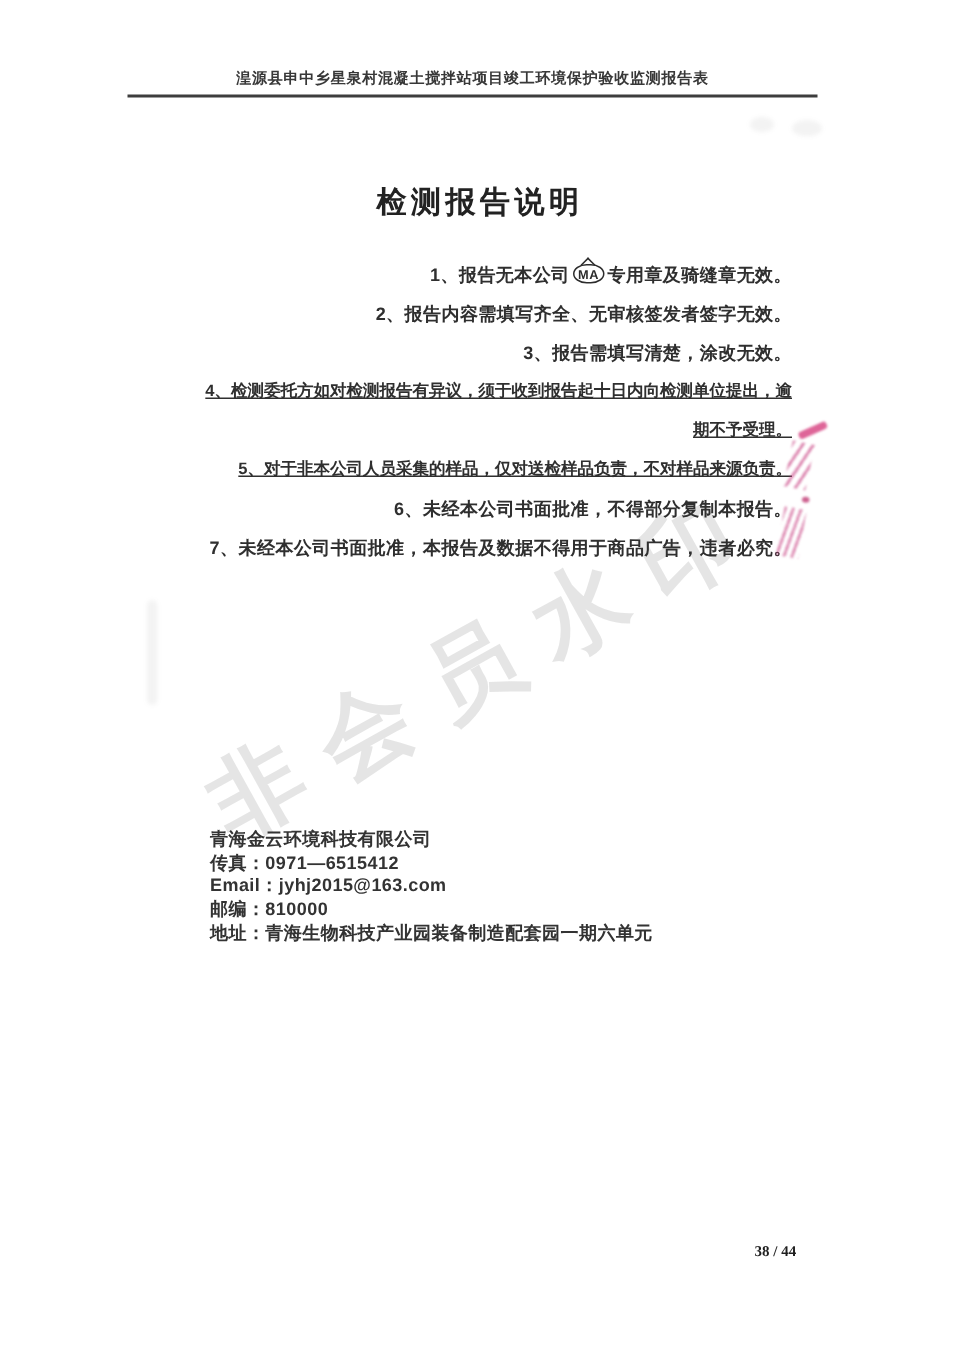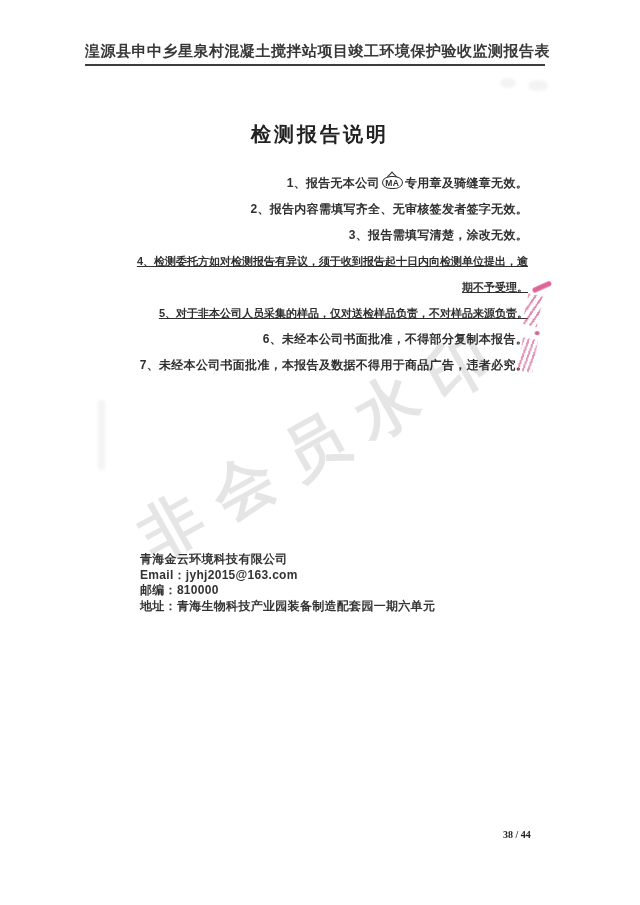--- a/index.html
+++ b/index.html
@@ -25,21 +25,21 @@
   .header {
     position: absolute;
     top: 42px;
     left: 85px;
     width: 460px;
     text-align: center;
     border-bottom: 2px solid #3d3d3d;
     padding-bottom: 3px;
   }
   .header-text {
-    font-size: 15px;
+    font-size: 10px;
     font-weight: 700;
     color: #383838;
     letter-spacing: 0.5px;
     white-space: nowrap;
   }
 
   
   .title {
     position: absolute;
     top: 121px;
@@ -225,20 +225,21 @@
     <p class="note nowrap">2、报告内容需填写齐全、无审核签发者签字无效。</p>
     <p class="note nowrap">3、报告需填写清楚，涂改无效。</p>
     <p class="note small">4、检测委托方如对检测报告有异议，须于收到报告起十日内向检测单位提出，逾期不予受理。</p>
     <p class="note small nowrap">5、对于非本公司人员采集的样品，仅对送检样品负责，不对样品来源负责。</p>
     <p class="note nowrap">6、未经本公司书面批准，不得部分复制本报告。</p>
     <p class="note nowrap">7、未经本公司书面批准，本报告及数据不得用于商品广告，违者必究。</p>
   </div>
 
   <div class="contact">
     <div class="contact-line">青海金云环境科技有限公司</div>
+    <div class="contact-line">传真：0971—6515412</div>
     <div class="contact-line">Email：jyhj2015@163.com</div>
     <div class="contact-line">邮编：810000</div>
     <div class="contact-line">地址：青海生物科技产业园装备制造配套园一期六单元</div>
   </div>
 
   <div class="edge-stamp">
     <div class="stamp-dash"></div>
     <div class="stamp-frag-upper"></div>
     <div class="stamp-dot"></div>
     <div class="stamp-frag-lower"></div>

